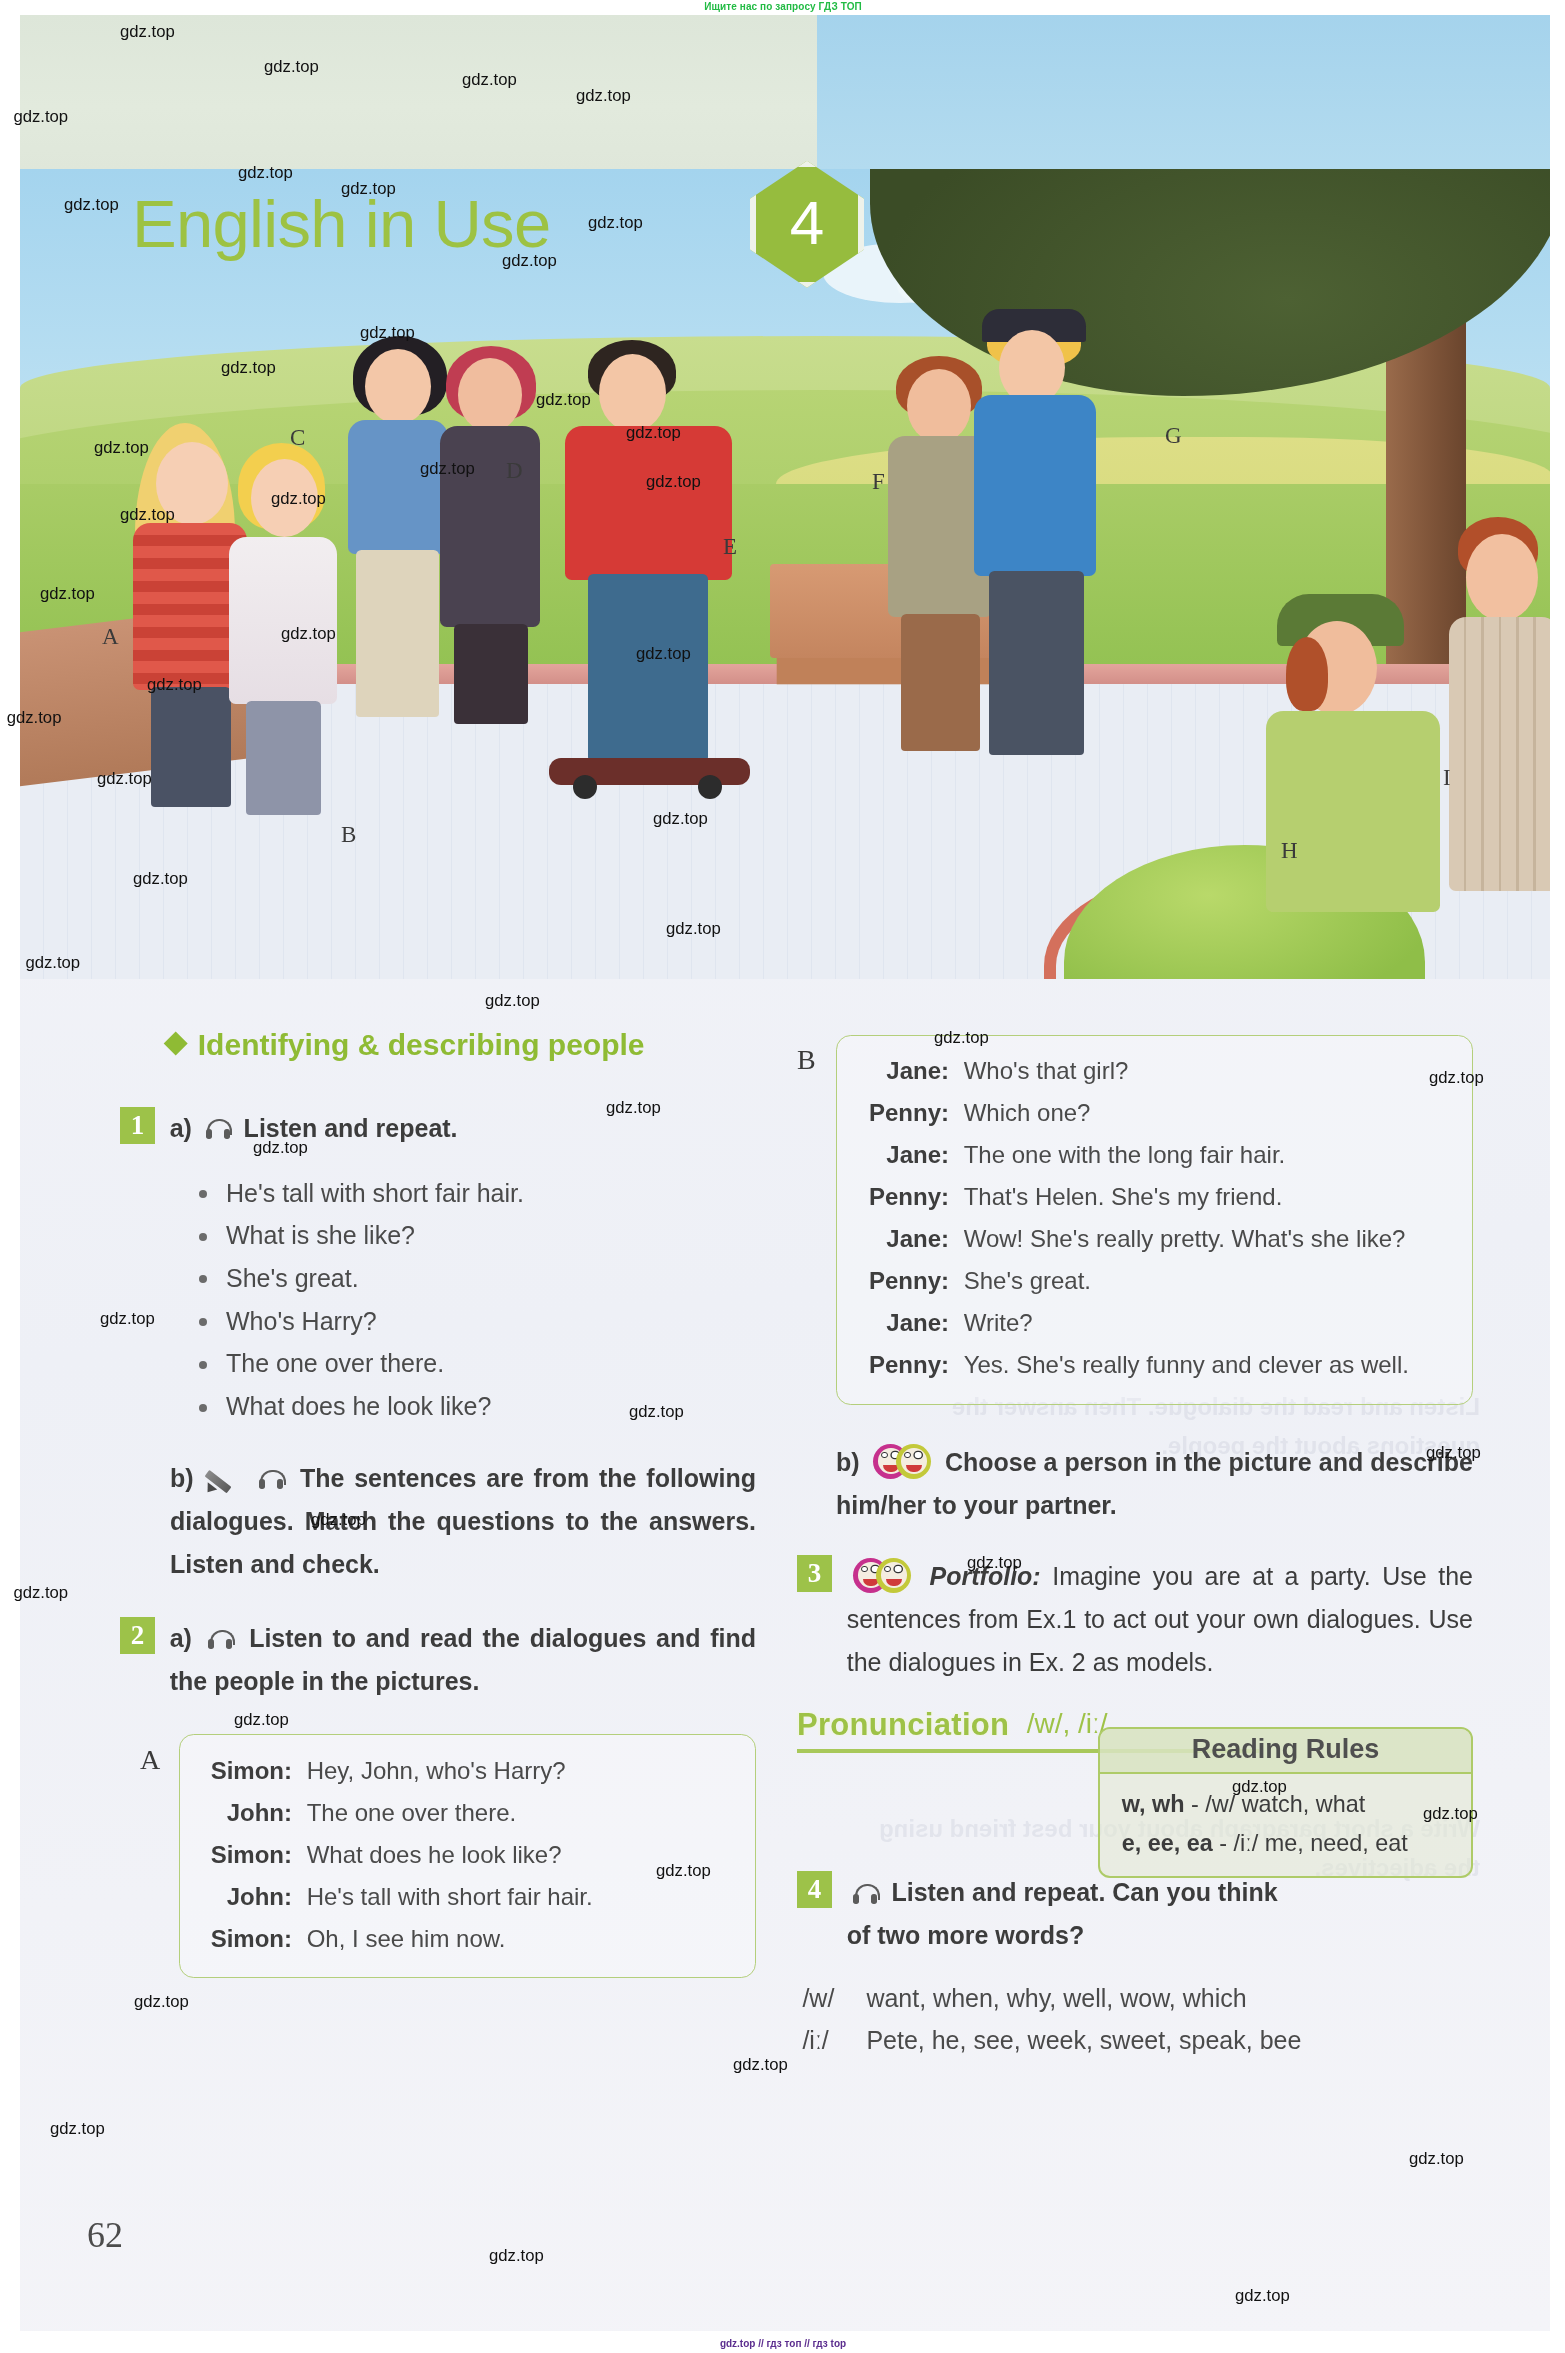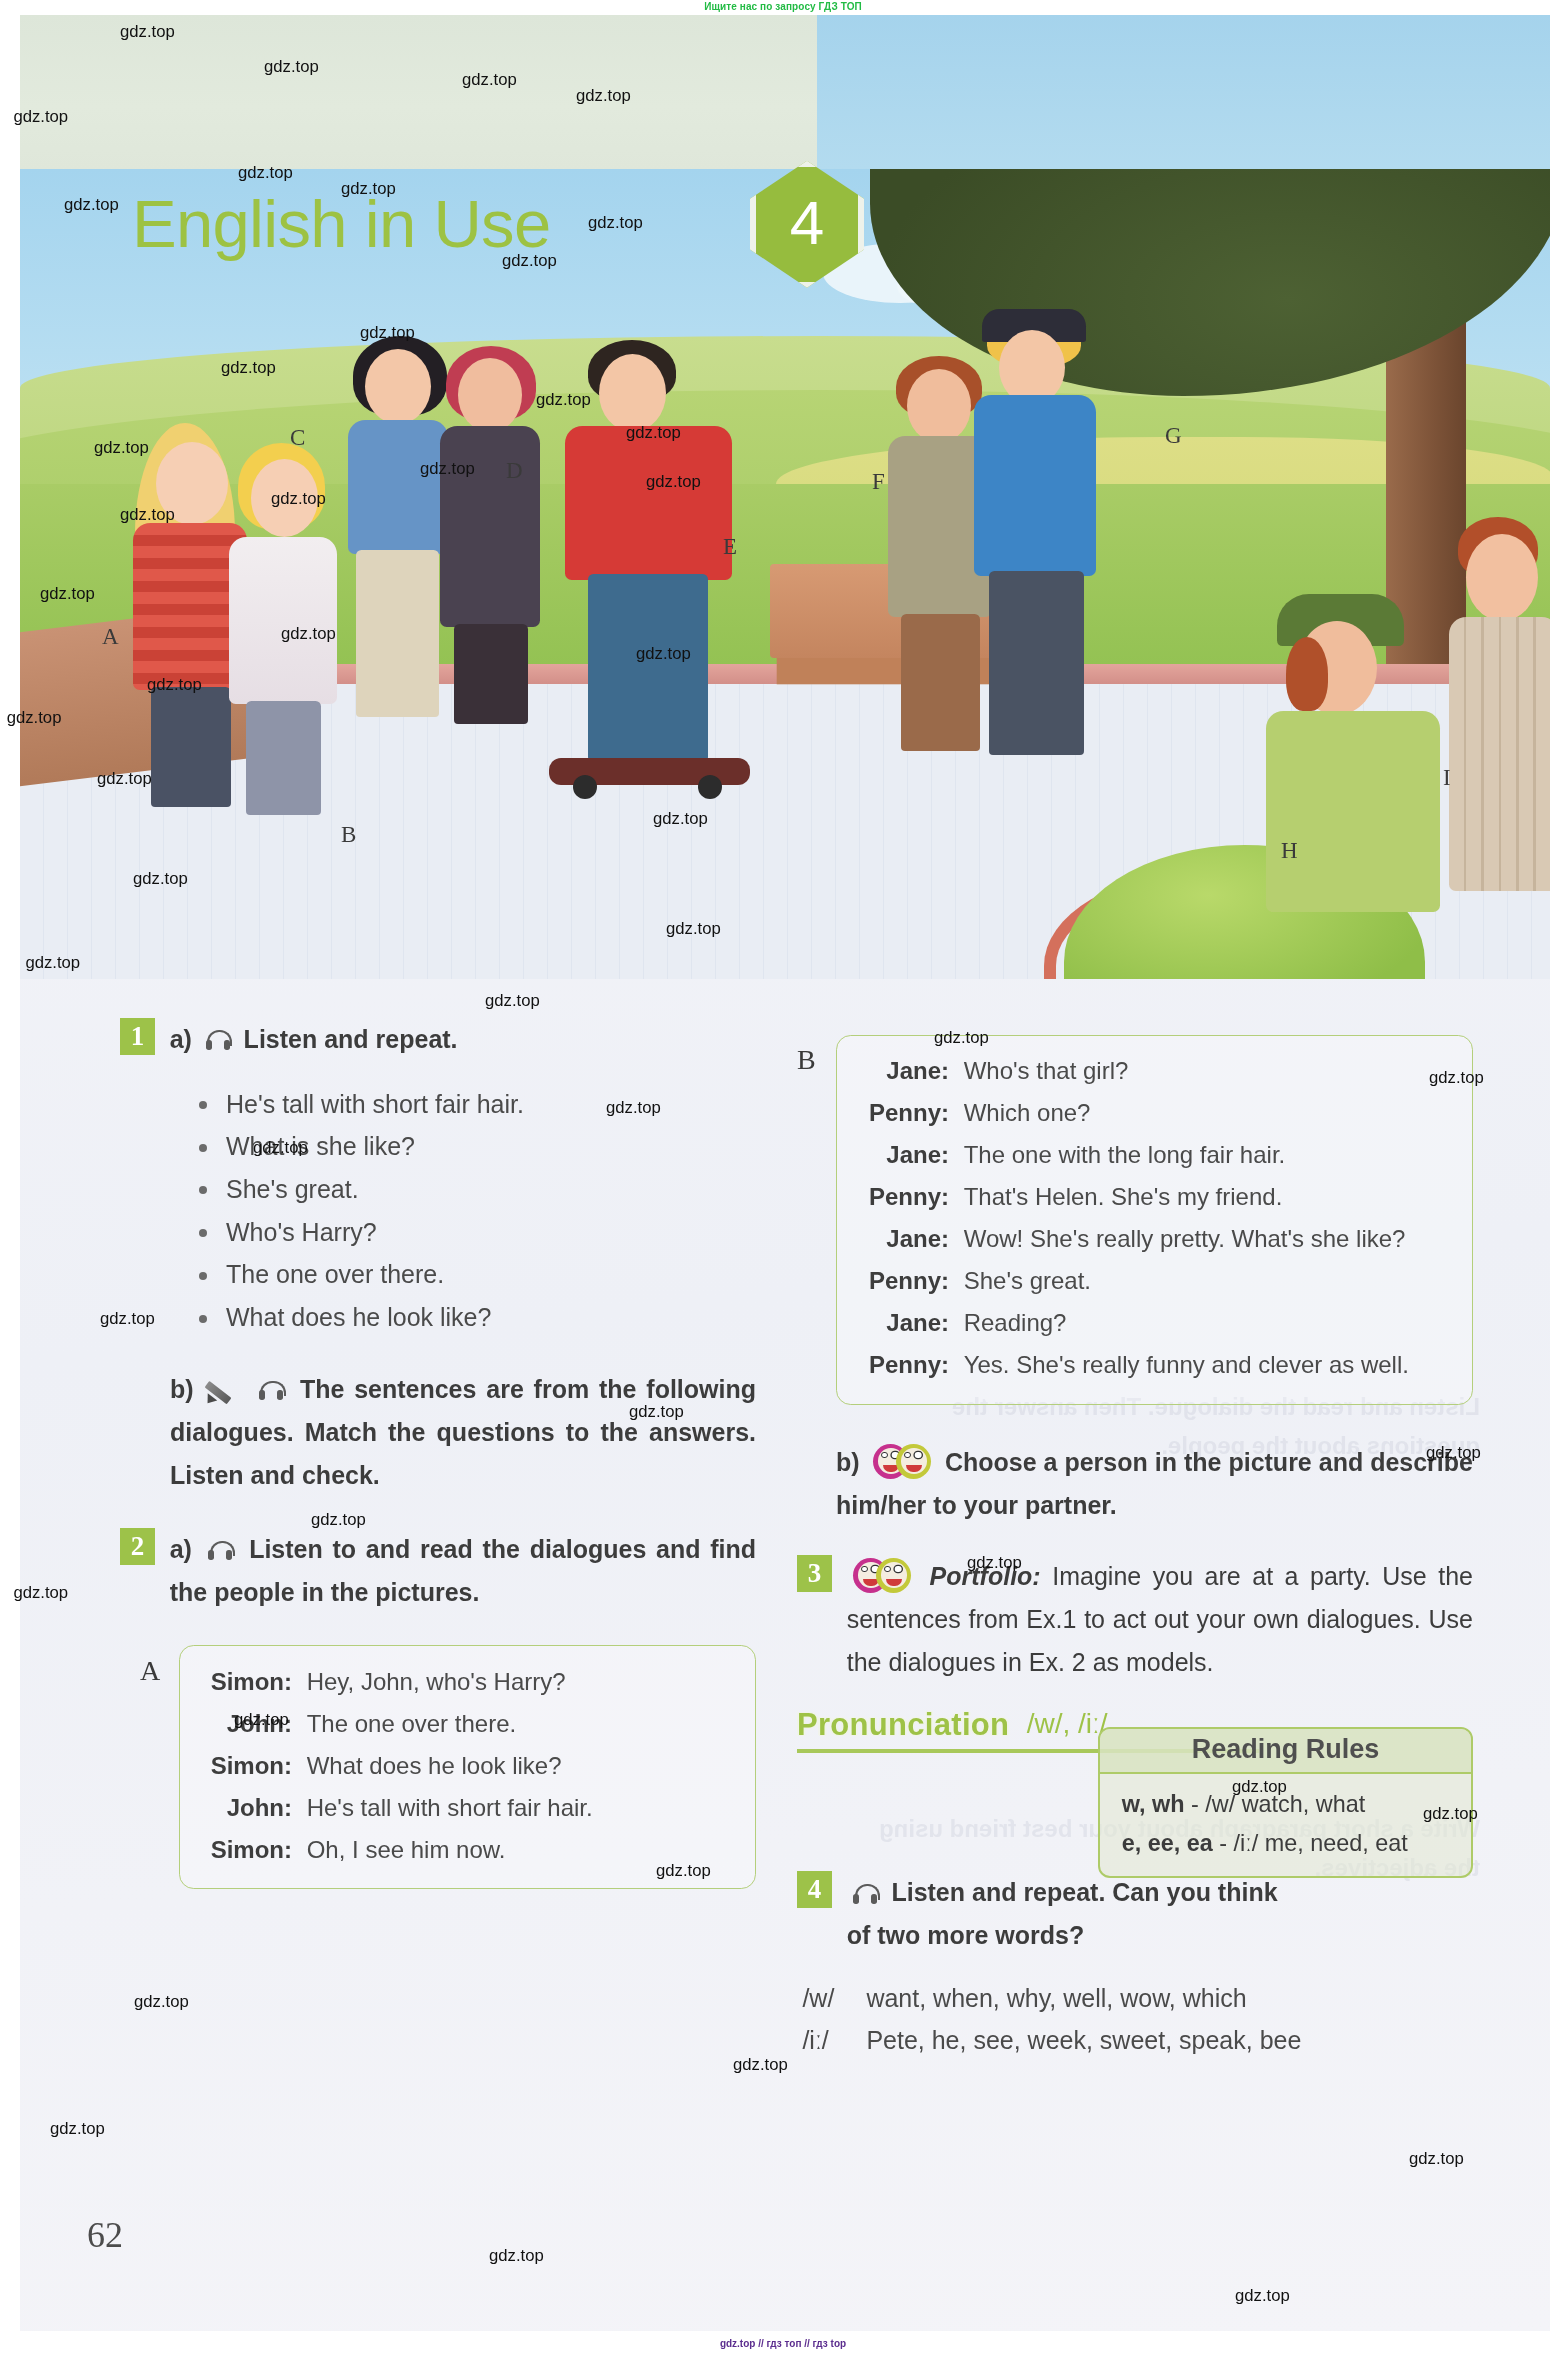--- a/index.html
+++ b/index.html
@@ -455,20 +455,24 @@
         <div class="num">4</div>
       </div>
 
       <div class="content">
 
         <div class="ghost" style="left:817px; top:408px; width:643px;">Listen and read the dialogue. Then answer the questions about the people.</div>
         <div class="ghost" style="left:817px; top:830px; width:643px;">Write a short paragraph about your best friend using the adjectives.</div>
 
         <div class="col-left">
 
+          <div class="sec-heading">
+            <span class="diamond"></span>
+            <span>Identifying &amp; describing people</span>
+          </div>
 
           <div class="ex-row" style="margin-top:39px;">
             <div class="ex-num">1</div>
             <div class="ex-body">
               <span>a)</span>
               <span class="hp-icon"></span>
               <span>Listen and repeat.</span>
             </div>
           </div>
 
@@ -551,21 +555,21 @@
               <div class="dlg-line">
                 <div class="dlg-spk">Jane:</div>
                 <div class="dlg-txt">Wow! She's really pretty. What's she like?</div>
               </div>
               <div class="dlg-line">
                 <div class="dlg-spk">Penny:</div>
                 <div class="dlg-txt">She's great.</div>
               </div>
               <div class="dlg-line">
                 <div class="dlg-spk">Jane:</div>
-                <div class="dlg-txt">Reading?</div>
+                <div class="dlg-txt">Write?</div>
               </div>
               <div class="dlg-line">
                 <div class="dlg-spk">Penny:</div>
                 <div class="dlg-txt">Yes. She's really funny and clever as well.</div>
               </div>
             </div>
           </div>
 
           <div class="ex-row" style="margin-top:36px; margin-left:39px;">
             <div class="ex-body justify">

